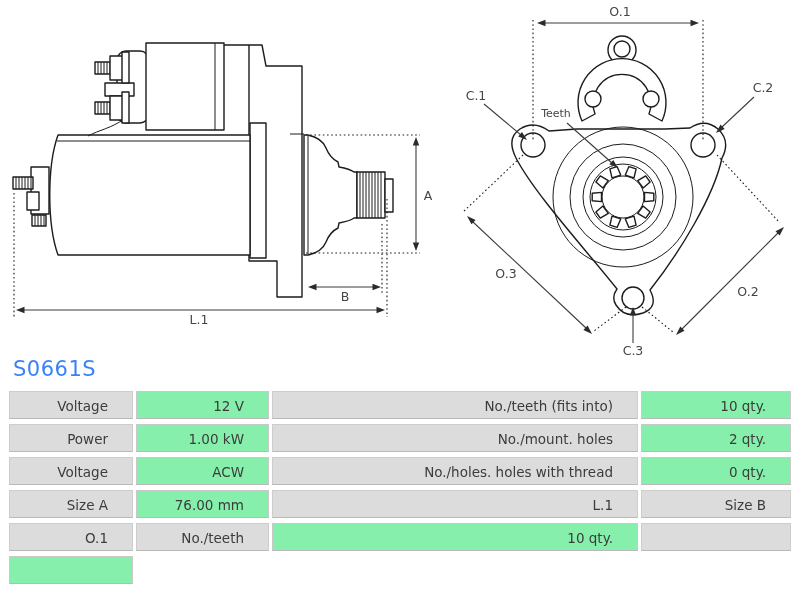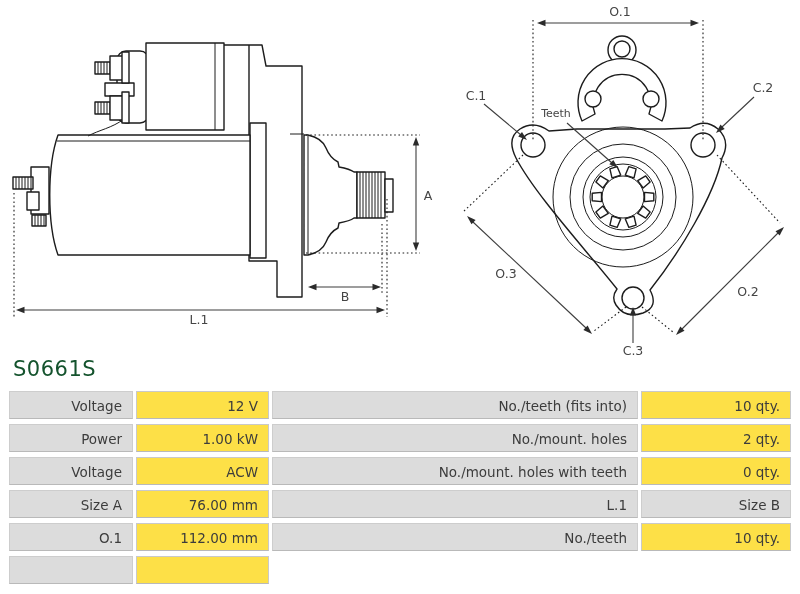--- a/index.html
+++ b/index.html
@@ -1,24 +1,24 @@
 <!DOCTYPE html>
 <html><head>
 <meta charset="utf-8">
 <style>
   html,body{margin:0;padding:0;background:#fff;font-family:"DejaVu Sans","Liberation Sans",sans-serif;}
   .page{width:800px;height:594px;background:#fff;overflow:hidden;position:relative;}
   .drawing{display:block;}
-  .part-number{margin:2px 0 10px 13px;font-size:21px;letter-spacing:.5px;color:#14532d;}
+  .part-number{margin:2px 0 10px 13px;font-size:21px;letter-spacing:.5px;color:#3b82f6;}
   .spec-table{margin:0 9px;display:grid;grid-template-columns:124px 133px 366px 150px;
     grid-auto-rows:28px;gap:5px 3px;}
-  .cell{font-size:13.5px;line-height:28px;text-align:right;padding-right:10px;color:#3c3c3c;
+  .cell{font-size:13.5px;line-height:28px;text-align:right;padding-right:24px;color:#3c3c3c;
     white-space:nowrap;overflow:hidden;}
   .lbl{background:#dcdcdc;border:1px solid #cdcdcd;border-bottom-color:#b9b9b9;}
-  .val{background:#fde047;border:1px solid #c9c9c9;border-bottom-color:#b9b9b9;}
+  .val{background:#86efac;border:1px solid #c9c9c9;border-bottom-color:#b9b9b9;}
   svg .lnw{fill:#ffffff;stroke:#1c1c1c;stroke-width:1.4;stroke-linejoin:round;}
   svg .thin{fill:none;stroke:#1c1c1c;stroke-width:1;}
   svg .dim{fill:none;stroke:#3d3d3d;stroke-width:1.1;}
   svg .dot{fill:none;stroke:#1c1c1c;stroke-width:1.1;stroke-dasharray:1.6 2.6;}
   svg .ah{fill:#2b2b2b;stroke:none;}
   svg text{font-family:"DejaVu Sans","Liberation Sans",sans-serif;font-size:12.5px;fill:#454545;}
   svg text.small{font-size:11px;}
 </style>
 </head>
 <body>
@@ -203,30 +203,29 @@
     <div class="cell lbl">No./teeth (fits into)</div>
     <div class="cell val">10 qty.</div>
 
     <div class="cell lbl">Power</div>
     <div class="cell val">1.00 kW</div>
     <div class="cell lbl">No./mount. holes</div>
     <div class="cell val">2 qty.</div>
 
     <div class="cell lbl">Voltage</div>
     <div class="cell val">ACW</div>
-    <div class="cell lbl">No./mount. holes with teeth</div>
+    <div class="cell lbl">No./holes. holes with thread</div>
     <div class="cell val">0 qty.</div>
 
     <div class="cell lbl">Size A</div>
     <div class="cell val">76.00 mm</div>
     <div class="cell lbl">L.1</div>
 
     <div class="cell lbl">Size B</div>
     <div class="cell lbl">O.1</div>
-    <div class="cell val">112.00 mm</div>
 
     <div class="cell lbl">No./teeth</div>
     <div class="cell val">10 qty.</div>
     <div class="cell lbl"></div>
     <div class="cell val"></div>
   </div>
 
 </div>
 
 </body></html>

